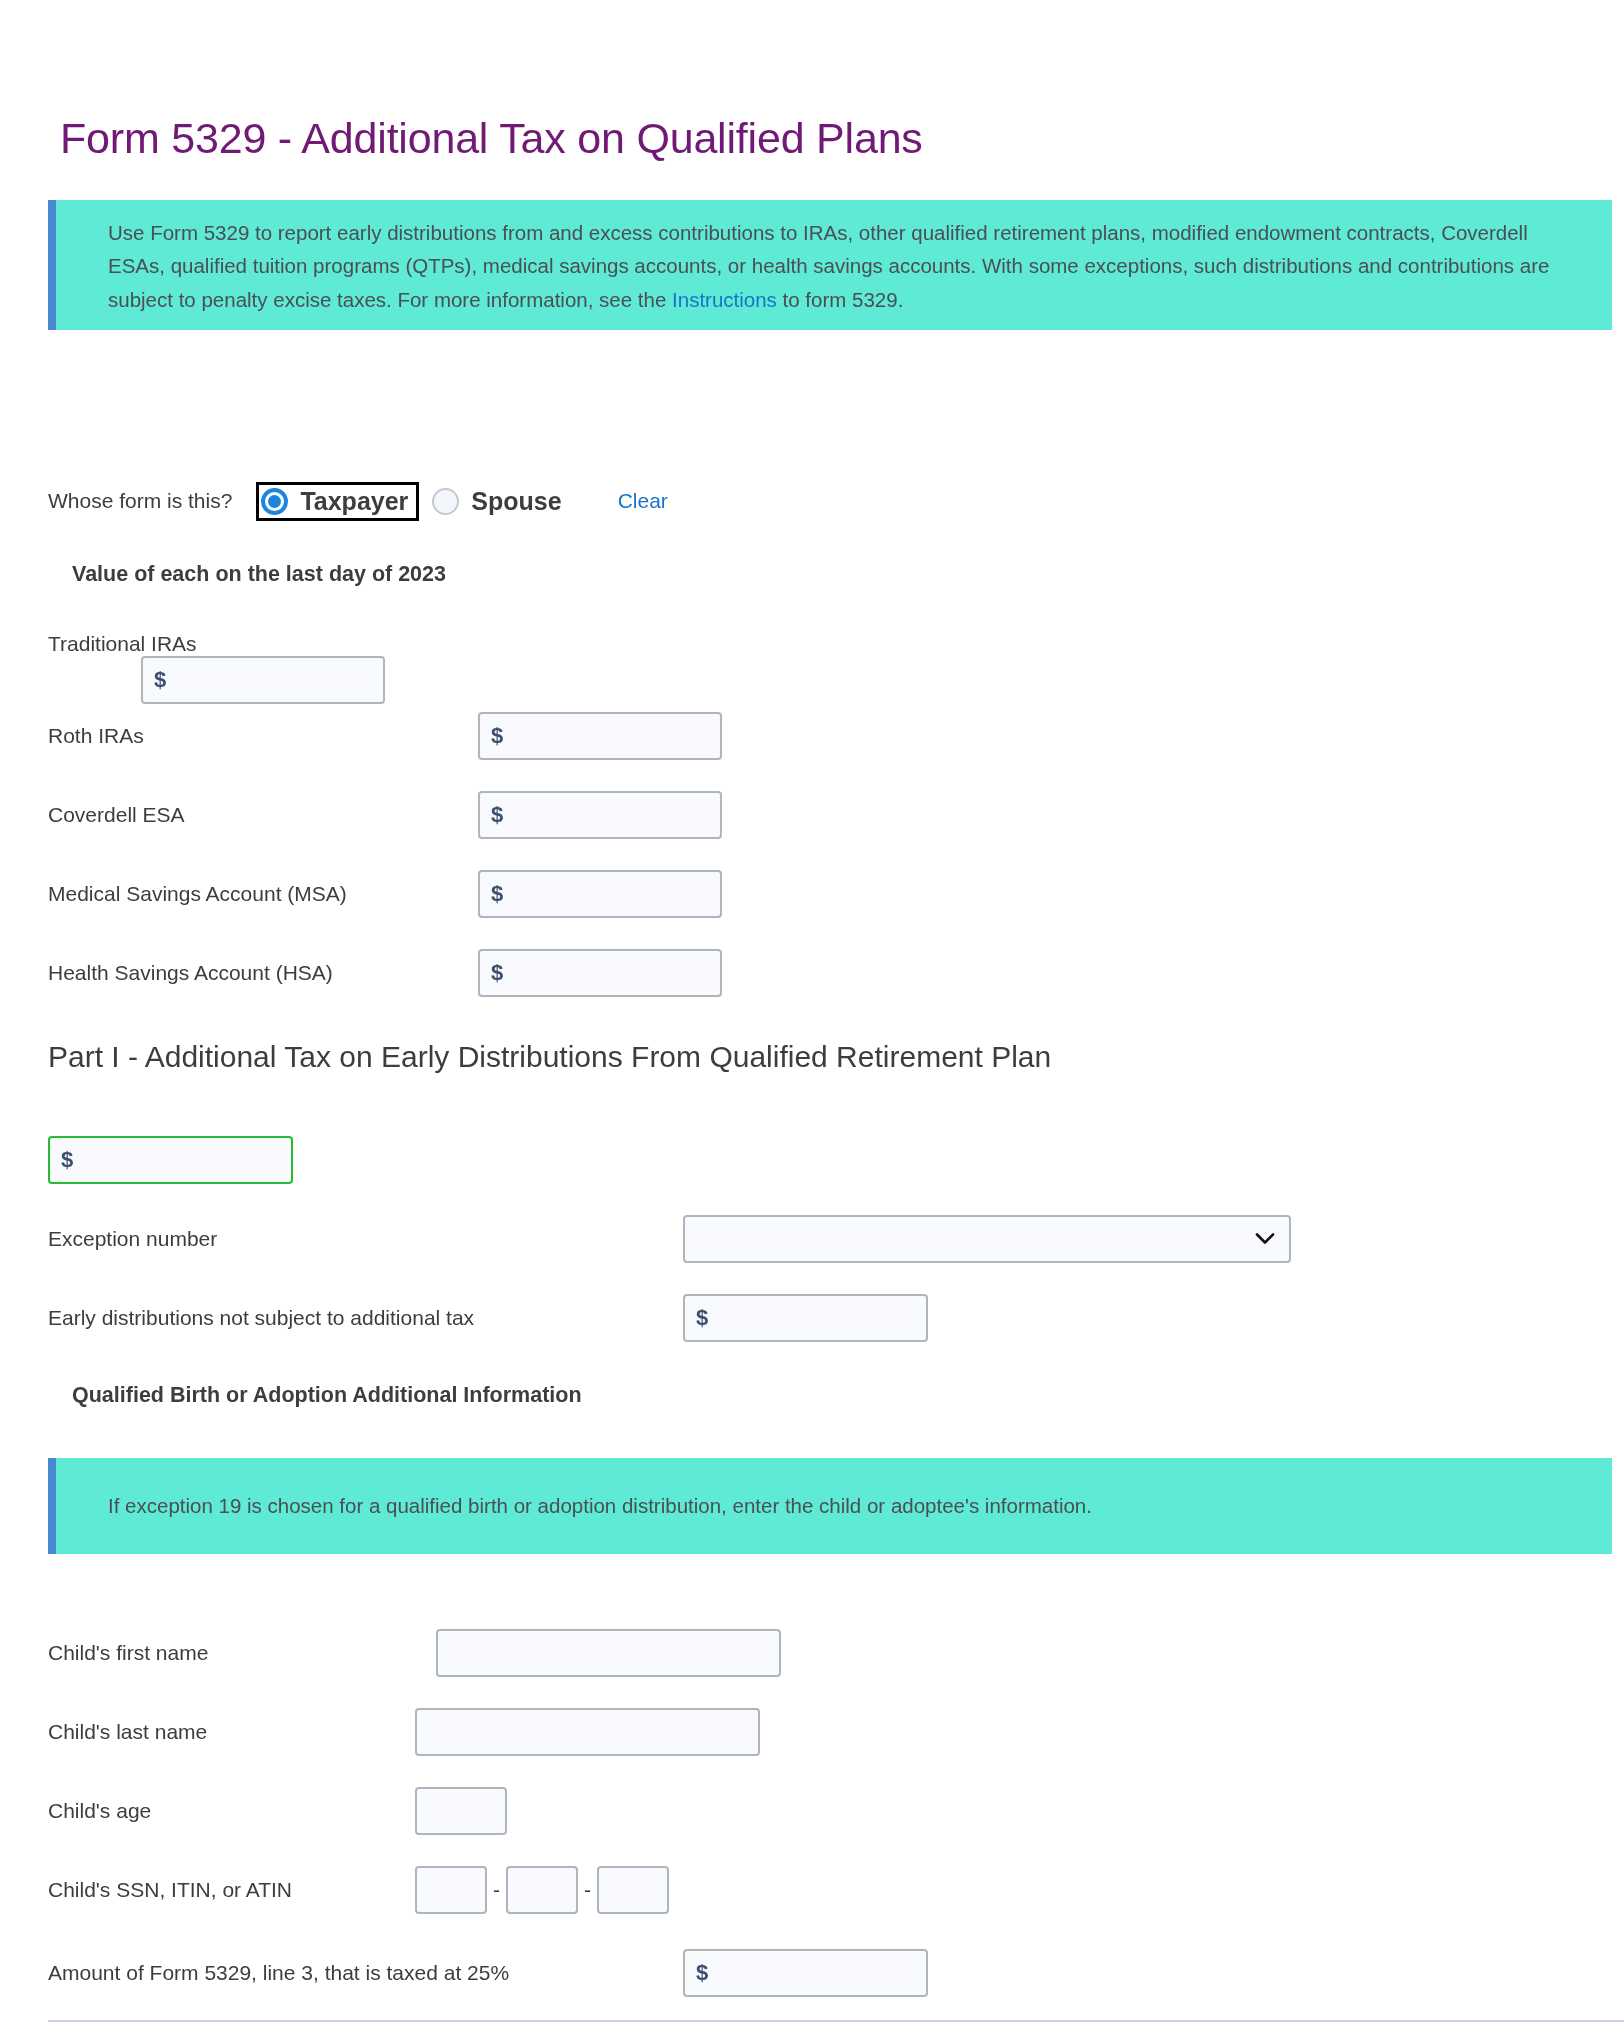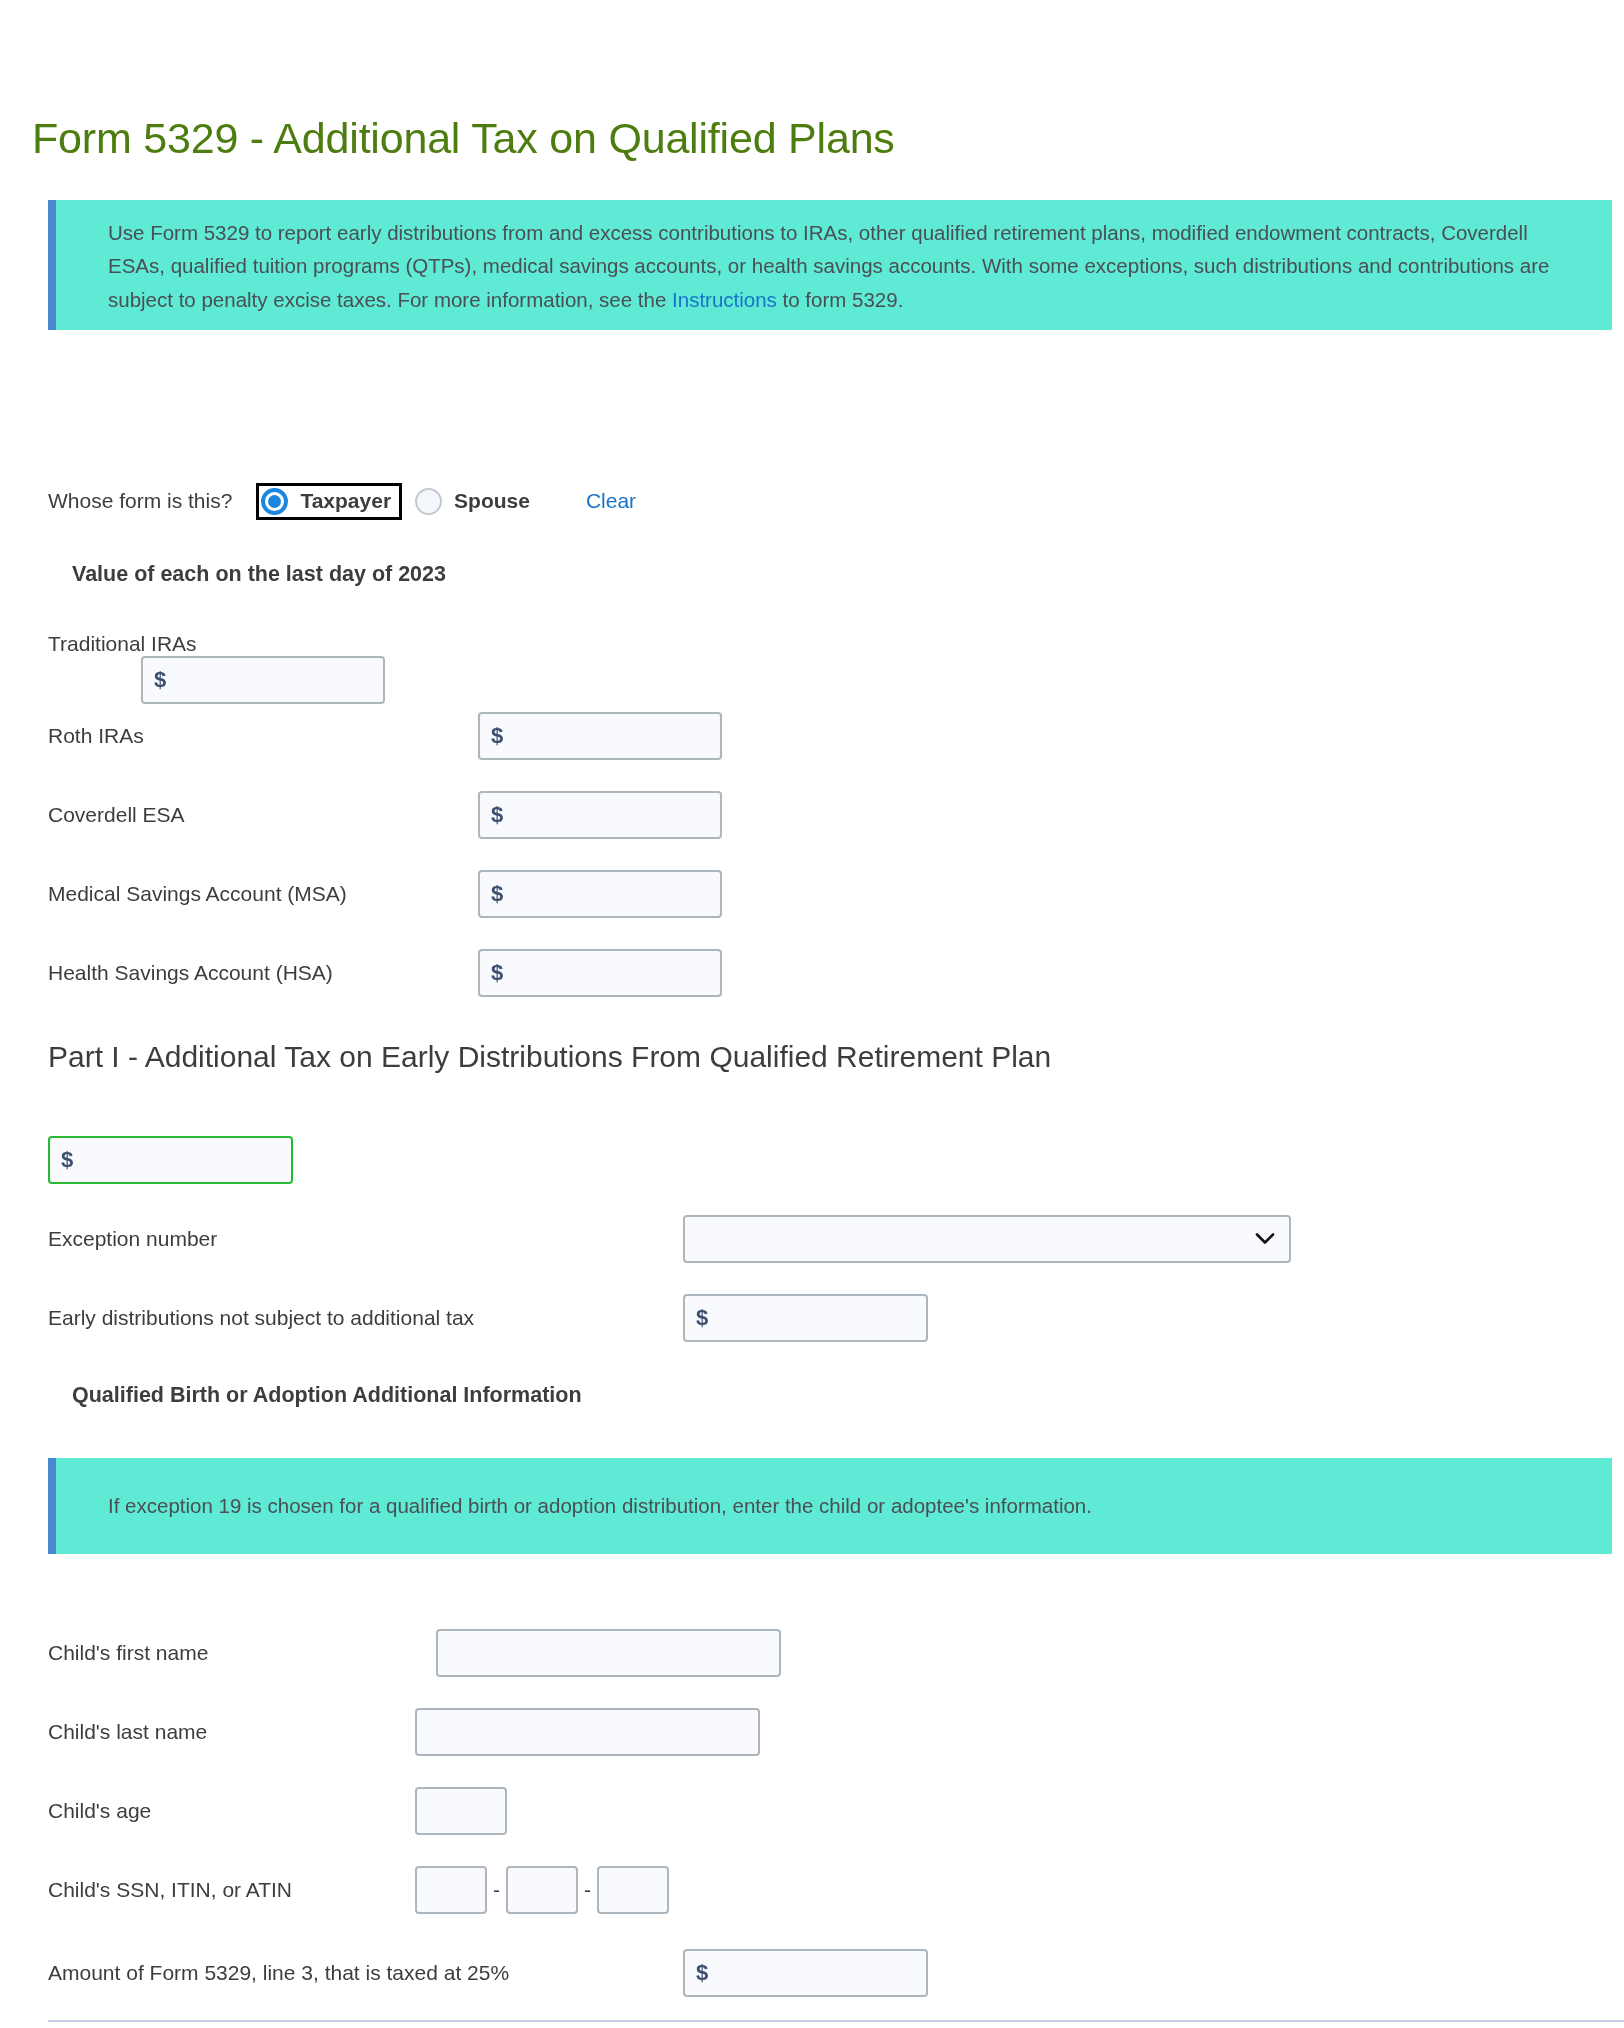--- a/index.html
+++ b/index.html
@@ -21,25 +21,25 @@
   .page {
     position: relative;
     width: 1624px;
     height: 2028px;
     padding: 0;
   }
 
   
   .page-title {
     position: absolute;
-    left: 32px;
+    left: 60px;
     top: 88px;
     font-size: 43px;
     font-weight: 400;
-    color: #4d7c0f;
+    color: #701a75;
     letter-spacing: -0.2px;
     line-height: 1;
     white-space: nowrap;
   }
 
   
   .info-banner {
     position: absolute;
     background: #5eead4;
     border-left: 8px solid #4a89d0;
@@ -125,21 +125,21 @@
     left: 50%;
     top: 50%;
     width: 13px;
     height: 13px;
     margin-left: -6.5px;
     margin-top: -6.5px;
     border-radius: 50%;
     background: #1a86e0;
   }
   .radio-text {
-    font-size: 21px;
+    font-size: 25px;
     font-weight: 700;
     color: #3d3d3d;
     margin-left: 12px;
     white-space: nowrap;
   }
   .radio-option.spouse { margin-left: 14px; }
   .clear-link {
     font-size: 21px;
     color: #1a73c8;
     margin-left: 48px;

